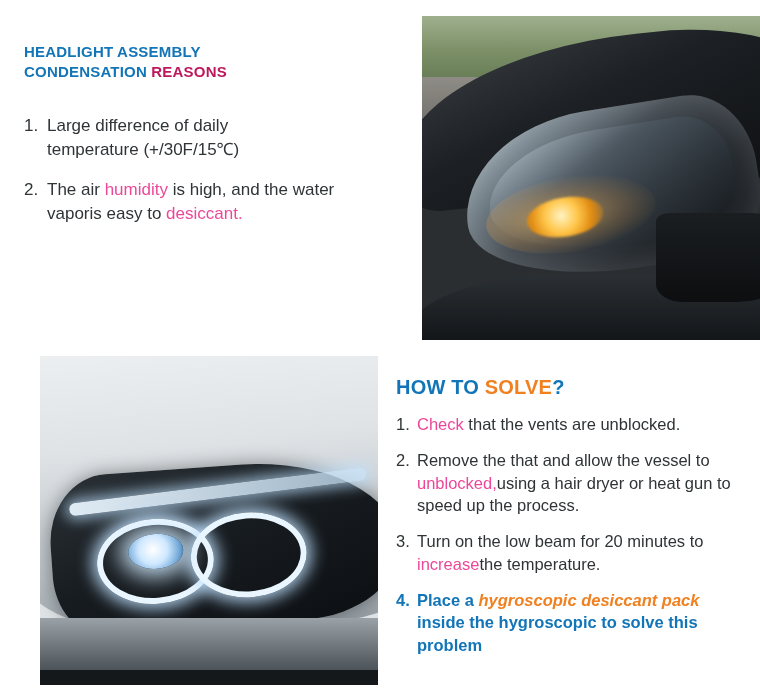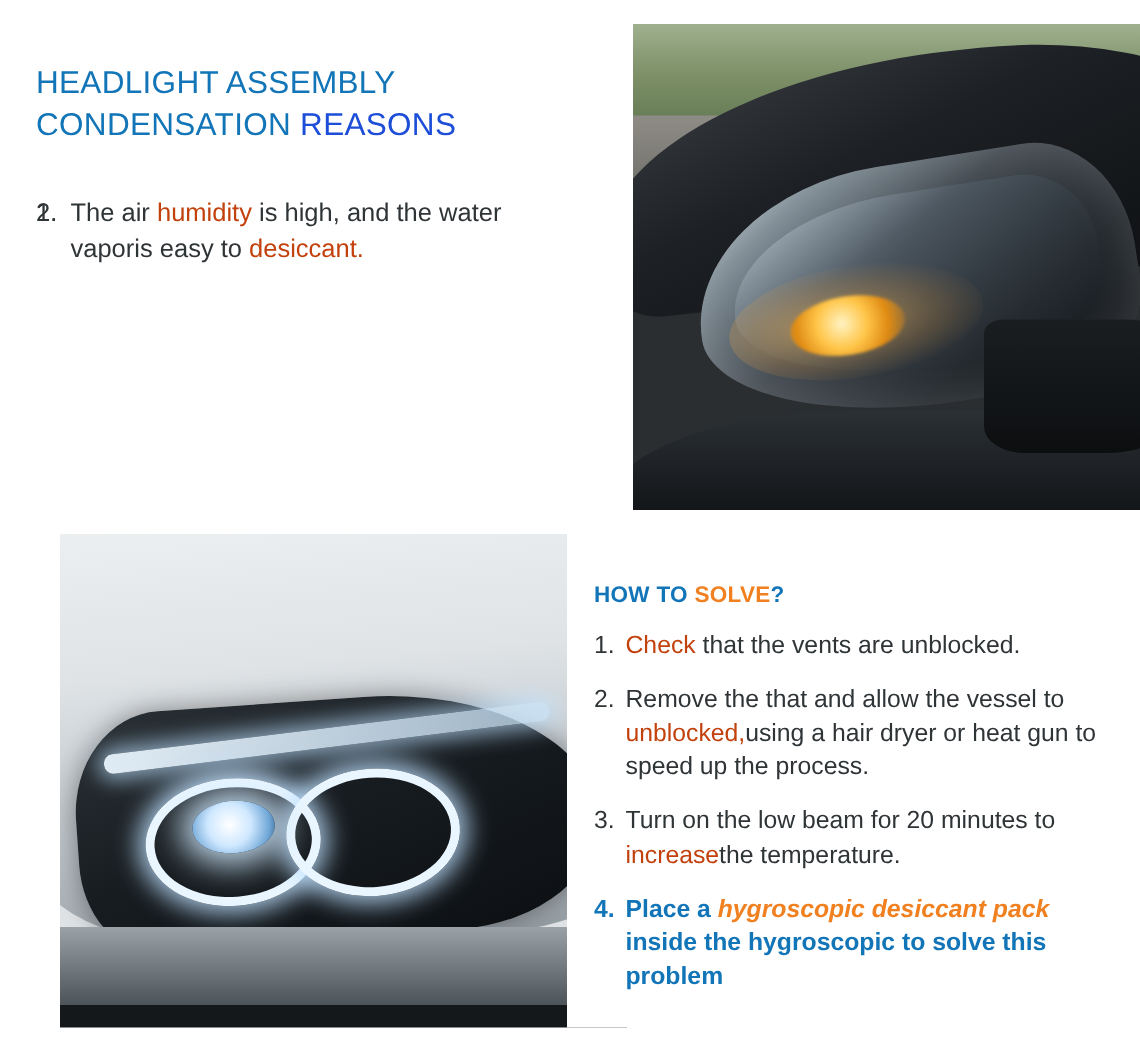--- a/index.html
+++ b/index.html
@@ -24,29 +24,29 @@
     position: absolute;
     left: 0;
     top: 0;
     width: 382px;
     height: 340px;
     background: #ffffff;
     box-sizing: border-box;
     padding: 42px 22px 0 24px;
   }
   .title {
-    font-size: 21px;
-    font-weight: normal;
+    font-size: 15px;
+    font-weight: bold;
     line-height: 1.33;
     letter-spacing: 0.2px;
     color: #1275b8;
     margin: 0 0 32px 0;
   }
   .title .accent {
-    color: #1d4ed8;
+    color: #be185d;
   }
   .list {
     list-style: none;
     margin: 0;
     padding: 0;
   }
   .list li {
     position: relative;
     display: block;
     font-size: 17px;
@@ -55,21 +55,21 @@
     margin-bottom: 16px;
     padding-left: 23px;
   }
   .list li .num {
     position: absolute;
     left: 0;
     top: 0;
     color: #2f3437;
   }
   .orange {
-    color: #c2410c;
+    color: #ec4899;
   }
 
   
   .photo-top-right {
     position: absolute;
     left: 382px;
     top: 0;
     width: 378px;
     height: 340px;
     overflow: hidden;
@@ -226,24 +226,24 @@
     position: absolute;
     left: 378px;
     top: 340px;
     width: 382px;
     height: 345px;
     background: #ffffff;
     box-sizing: border-box;
     padding: 32px 16px 0 18px;
   }
   .subtitle {
-    font-size: 15px;
+    font-size: 20px;
     font-weight: bold;
     color: #1275b8;
-    margin: 16px 0 14px 0;
+    margin: 4px 0 14px 0;
     letter-spacing: 0.2px;
   }
   .subtitle .accent { color: #f08020; }
   .list2 {
     list-style: none;
     margin: 0;
     padding: 0;
   }
   .list2 li {
     position: relative;
@@ -282,20 +282,21 @@
 <div class="page">
 
   <section class="panel-top-left">
     <h1 class="title">
       <span>HEADLIGHT ASSEMBLY</span><br>
       <span>CONDENSATION </span><span class="accent">REASONS</span>
     </h1>
     <ul class="list">
       <li>
         <span class="num">1.</span>
+        <span>Large difference of daily temperature&nbsp;(+/30F/15℃)</span>
       </li>
       <li>
         <span class="num">2.</span>
         <span>The air </span><span class="orange">humidity</span><span> is high, and the water vaporis easy to </span><span class="orange">desiccant.</span>
       </li>
     </ul>
   </section>
 
   <figure class="photo-top-right">
     <div class="sky"></div>

